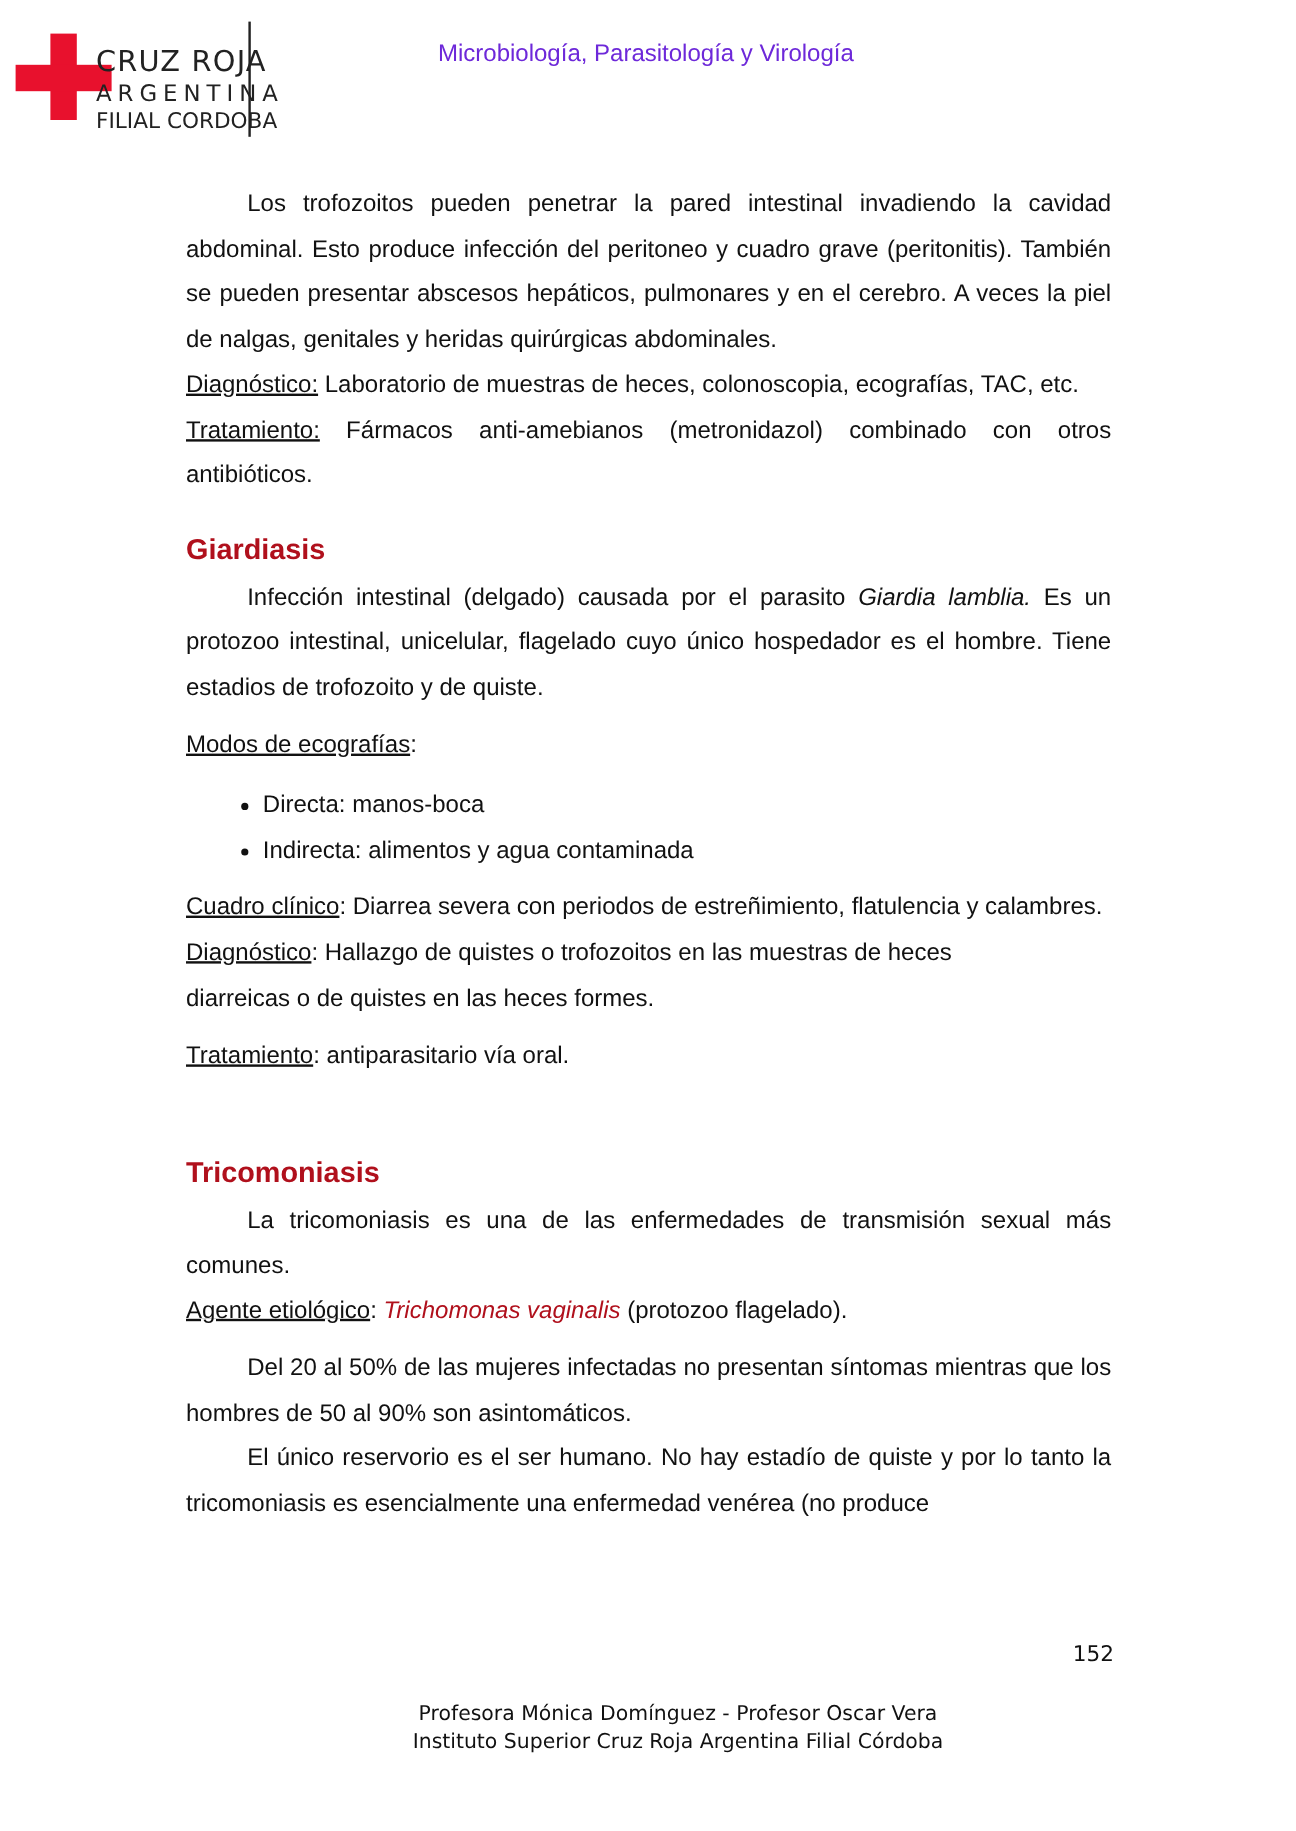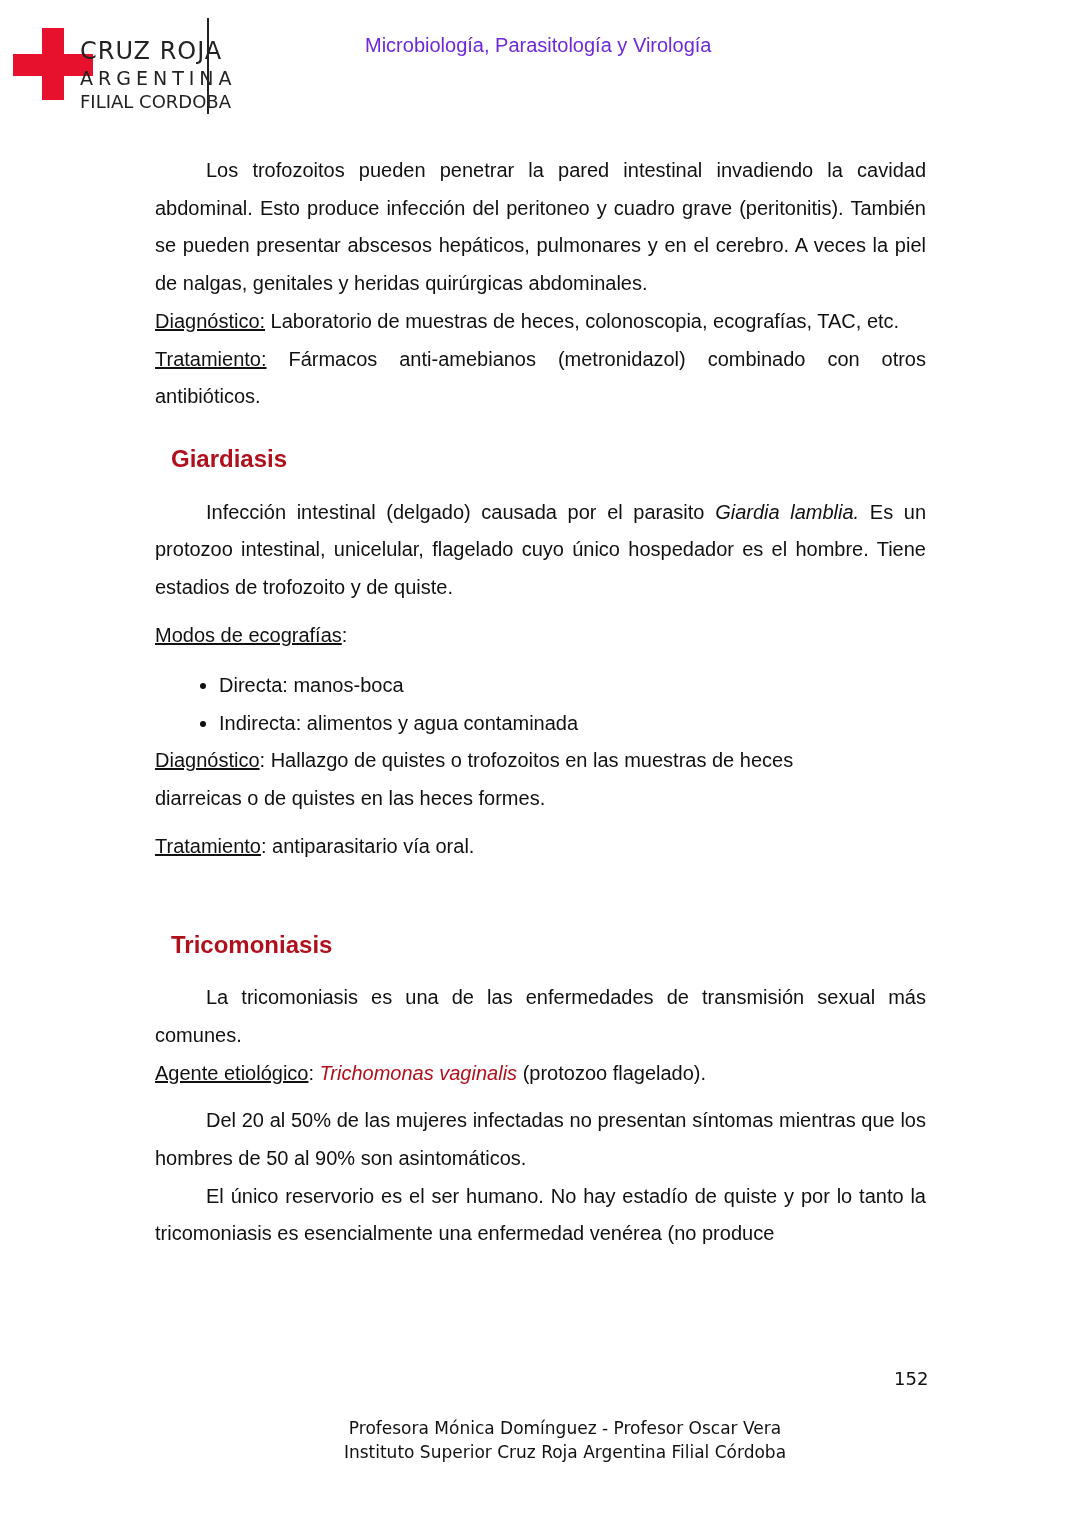--- a/index.html
+++ b/index.html
@@ -10,21 +10,21 @@
   .logo-text { position: absolute; left: 68px; top: 6px; color: #222; font-family: "DejaVu Sans", sans-serif; margin-top: 13px; }
   .logo-l1 { font-size: 24px; letter-spacing: 1px; line-height: 28px; }
   .logo-l2 { font-size: 19px; letter-spacing: 5px; line-height: 26px; }
   .logo-l3 { font-size: 18px; line-height: 22px; }
   .logo-divider { position: absolute; left: 195px; top: 0; width: 2px; height: 96px; background: #222; }
   .header-title { position: absolute; left: 365px; top: 34px; font-size: 20px; color: #6d28d9; }
   .content { position: absolute; left: 155px; top: 152px; width: 771px; font-size: 20px; line-height: 37.7px; }
   p { margin: 0; text-align: justify; }
   .indent { text-indent: 51px; }
   u { text-decoration: underline; }
-  h2 { margin: 16px; color: #b0101c; font-size: 24px; font-weight: bold; }
+  h2 { margin: 0; color: #b0101c; font-size: 24px; font-weight: bold; }
   ul { margin: 0; padding-left: 64px; list-style: disc; }
   li { line-height: 38px; }
   .red-italic { color: #b0101c; font-style: italic; }
   .page-num { position: absolute; left: 894px; top: 1368px; font-size: 18px; font-family: "DejaVu Sans", sans-serif; }
   .footer { position: absolute; left: 0; width: 1130px; top: 1416px; text-align: center; font-size: 17px; line-height: 24px; font-family: "DejaVu Sans", sans-serif; }
 </style>
 </head>
 <body>
 
 <div class="logo">
@@ -47,20 +47,21 @@
   <p><u>Diagnóstico:</u><span> Laboratorio de muestras de heces, colonoscopia, ecografías, TAC, etc.</span></p>
   <p><u>Tratamiento:</u><span> Fármacos anti-amebianos (metronidazol) combinado con otros antibióticos.</span></p>
 
   <h2 style="margin-top:24px;">Giardiasis</h2>
   <p class="indent" style="margin-top:2px;"><span>Infección intestinal (delgado) causada por el parasito </span><i>Giardia lamblia.</i><span> Es un protozoo intestinal, unicelular, flagelado cuyo único hospedador es el hombre. Tiene estadios de trofozoito y de quiste.</span></p>
   <p style="margin-top:10px;"><u>Modos de ecografías</u><span>:</span></p>
   <ul style="margin-top:12px;">
     <li>Directa: manos-boca</li>
     <li>Indirecta: alimentos y agua contaminada</li>
   </ul>
+  <p style="margin-top:10px;"><u>Cuadro clínico</u><span>: Diarrea severa con periodos de estreñimiento, flatulencia y calambres.</span></p>
   <p style="text-align:left; width:720px;"><u>Diagnóstico</u><span>: Hallazgo de quistes o trofozoitos en las muestras de heces diarreicas o de quistes en las heces formes.</span></p>
   <p style="margin-top:10px;"><u>Tratamiento</u><span>: antiparasitario vía oral.</span></p>
 
   <h2 style="margin-top:60px;">Tricomoniasis</h2>
   <p class="indent" style="margin-top:2px;">La tricomoniasis es una de las enfermedades de transmisión sexual más comunes.</p>
   <p><u>Agente etiológico</u><span>: </span><span class="red-italic">Trichomonas vaginalis</span><span> (protozoo flagelado).</span></p>
   <p class="indent" style="margin-top:10px;">Del 20 al 50% de las mujeres infectadas no presentan síntomas mientras que los hombres de 50 al 90% son asintomáticos.</p>
   <p class="indent">El único reservorio es el ser humano. No hay estadío de quiste y por lo tanto la tricomoniasis es esencialmente una enfermedad venérea (no produce</p>
 </div>
 

